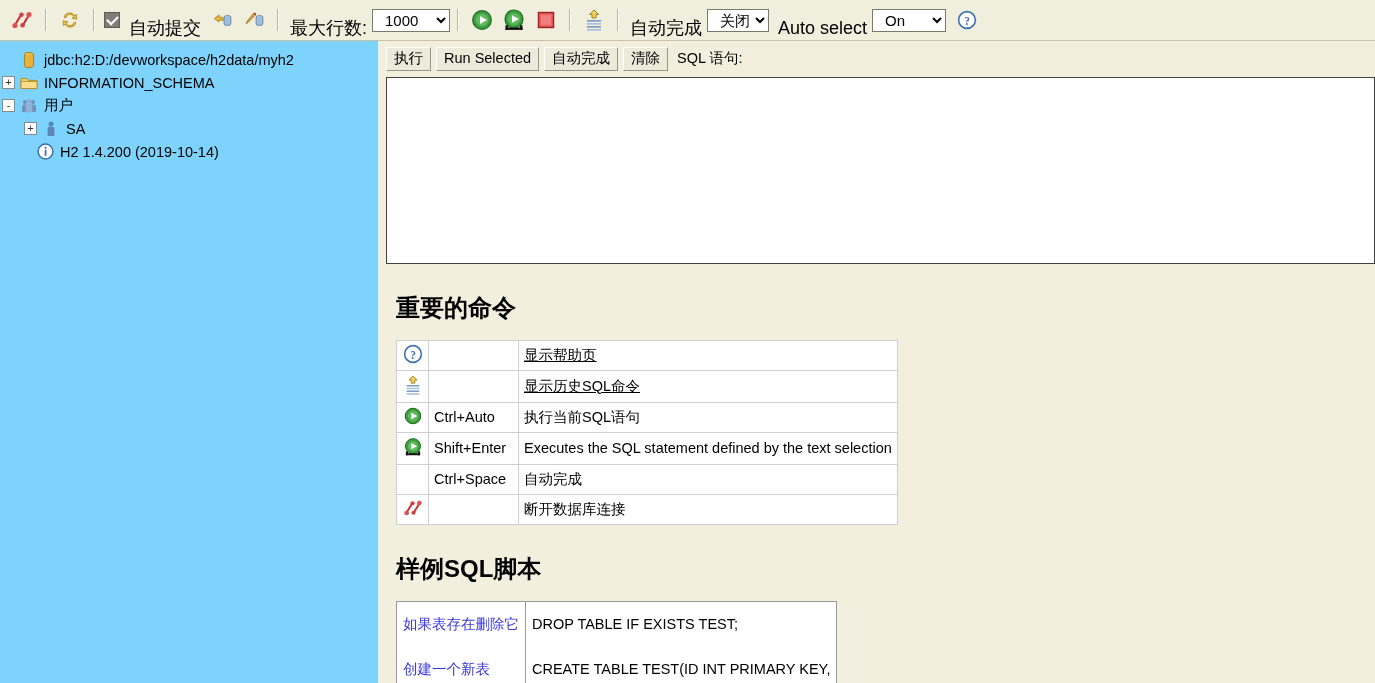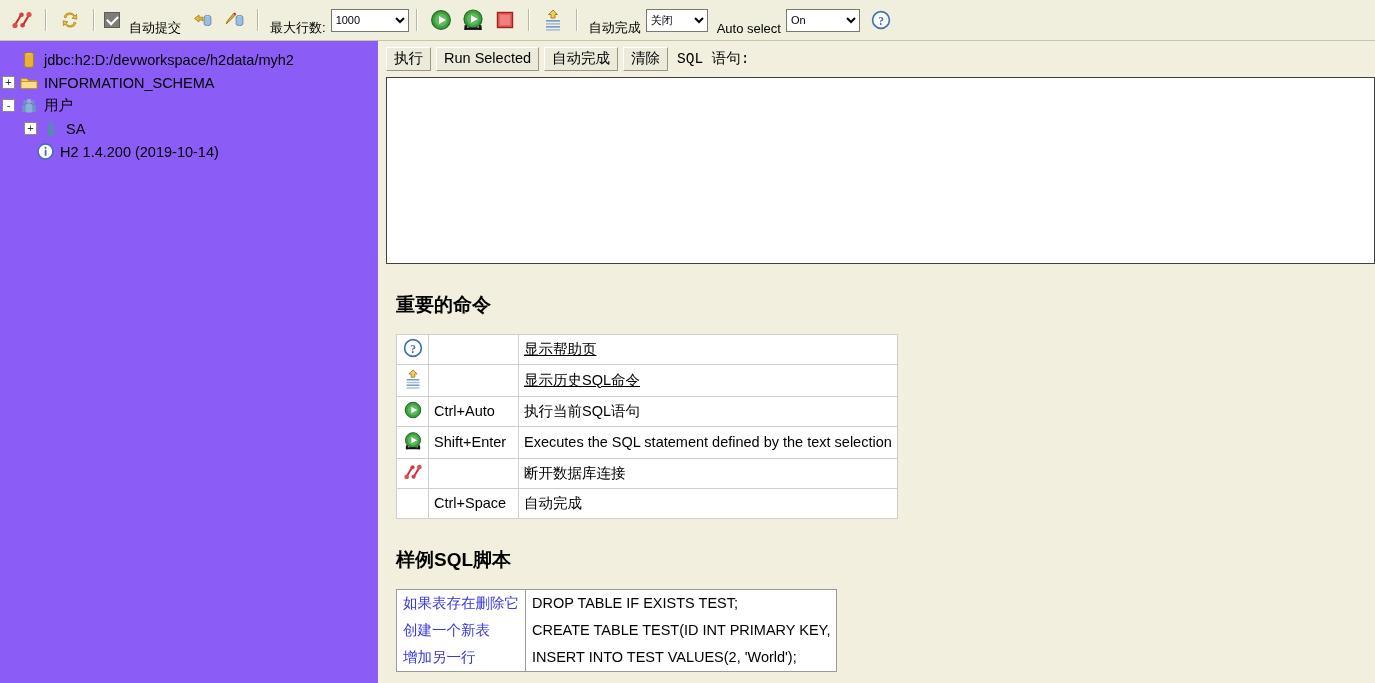--- a/index.html
+++ b/index.html
@@ -31,25 +31,25 @@
     cursor: pointer;
     position: relative;
     flex: 0 0 auto;
   }
   .tb-sep {
     width: 2px; height: 22px;
     background: linear-gradient(to right,#b9b5a0 0 1px,#ffffff 1px 2px);
     margin: 0 7px;
     flex: 0 0 auto;
   }
-  .tb-label { margin: 16px 5px 0 4px; font-size: 13px; }
+  .tb-label { margin: 16px 5px 0 4px; font-size: 18px; }
   .tb-select {
     font-family: "Liberation Sans", sans-serif;
-    font-size: 11px;
-    padding: 1px 2px 1px 0;
+    font-size: 15px;
+    padding: 1px 2px 1px 8px;
     border: 1px solid #7a7a6a;
     background: #ffffff;
     height: 23px;
     color: #000;
   }
   #select-maxrows { width: 78px; }
   #select-autocomplete { width: 62px; }
   #select-autoselect { width: 74px; }
 
   .chk-box {
@@ -66,21 +66,21 @@
     width: 9px; height: 5px;
     border-left: 2px solid #fff; border-bottom: 2px solid #fff;
     transform: rotate(-45deg) translate(1px,-1px);
   }
   #autocommit-wrap { display: flex; align-items: center; margin-left: 2px; cursor: pointer; }
 
   
   #sidebar {
     position: absolute; left: 0; top: 41px;
     width: 378px; height: 642px;
-    background: #8b5cf6;
+    background: #7dd3fc;
     overflow: hidden;
     padding-top: 7px;
     font-size: 14.5px;
     color: #000;
   }
   .tree-row {
     display: flex; align-items: center;
     height: 23px;
     white-space: nowrap;
     padding-left: 2px;
@@ -118,37 +118,37 @@
     font-size: 14.5px;
     background: #eceadb;
     border: 1px solid #9a9684;
     border-top-color: #ffffff;
     border-left-color: #ffffff;
     padding: 2px 7px 3px 7px;
     color: #000;
     cursor: pointer;
     line-height: 1.15;
   }
-  #sql-label { margin-left: 4px; font-family: Liberation Mono, monospace; }
+  #sql-label { margin-left: 4px; }
   #sql-textarea {
     display: block;
     margin: 2px 0 0 8px;
     width: 989px;
     height: 187px;
     border: 1px solid #404040;
     background: #ffffff;
     resize: none;
     font-family: "Liberation Mono", monospace;
     font-size: 13px;
     padding: 3px;
     outline: none;
   }
 
   .section-h {
-    font-size: 19px; font-weight: bold;
+    font-size: 24px; font-weight: bold;
     color: #000;
     margin: 28px 0 16px 18px;
     letter-spacing: 0px;
   }
 
   
   table.cmd {
     border-collapse: collapse;
     margin-left: 18px;
     background: #ffffff;
@@ -169,21 +169,21 @@
 
   
   table.sql-sample {
     border-collapse: collapse;
     margin-left: 18px;
     background: #ffffff;
     border: 1px solid #9a9a9a;
     font-size: 14.5px;
   }
   table.sql-sample td {
-    padding: 3px 6px;
+    padding: 12px 6px;
     vertical-align: top;
     line-height: 21px;
     white-space: pre;
   }
   td.cmt { color: #3838d8; border-right: 1px solid #9a9a9a; width: 126px; }
   td.code { color: #000; }
 </style>
 </head>
 <body>
 
@@ -403,36 +403,36 @@
                 <circle cx="12" cy="11" r="6" fill="#5fb95f"></circle>
                 <path d="M10 7.2 L16.8 11 L10 14.8 Z" fill="#ffffff"></path>
                 <rect x="3.5" y="19.5" width="17" height="2.4" fill="#111"></rect>
                 <rect x="3.5" y="17.2" width="2.4" height="4.7" fill="#111"></rect>
                 <rect x="18.1" y="17.2" width="2.4" height="4.7" fill="#111"></rect>
               </svg></span></td>
           <td class="c-key">Shift+Enter</td>
           <td class="c-desc"><span class="">Executes the SQL statement defined by the text selection</span></td>
         </tr>
         <tr>
+          <td class="c-icon"></td>
+          <td class="c-key">Ctrl+Space</td>
+          <td class="c-desc"><span class="">自动完成</span></td>
+        </tr>
+        <tr>
           <td class="c-icon"><span><svg width="20" height="20" viewBox="0 0 22 22">
                 <path d="M4 16 L10 6" stroke="#c33" stroke-width="2.2" fill="none"></path>
                 <path d="M12 16 L18 6" stroke="#c33" stroke-width="2.2" fill="none"></path>
                 <circle cx="4" cy="16.5" r="2.6" fill="#e05050"></circle>
                 <circle cx="18" cy="5.5" r="2.6" fill="#e05050"></circle>
                 <circle cx="10.5" cy="5.8" r="2.3" fill="#d04040"></circle>
                 <circle cx="11.6" cy="16.2" r="2.3" fill="#d04040"></circle>
               </svg></span></td>
           <td class="c-key"></td>
           <td class="c-desc"><span class="">断开数据库连接</span></td>
         </tr>
-        <tr>
-          <td class="c-icon"></td>
-          <td class="c-key">Ctrl+Space</td>
-          <td class="c-desc"><span class="">自动完成</span></td>
-        </tr>
       </tbody>
     </table>
 
   <div class="section-h">样例SQL脚本</div>
   <table class="sql-sample">
       <tbody id="sample-body">
         <tr>
           <td class="cmt">如果表存在删除它</td>
           <td class="code">DROP TABLE IF EXISTS TEST;</td>
         </tr>

